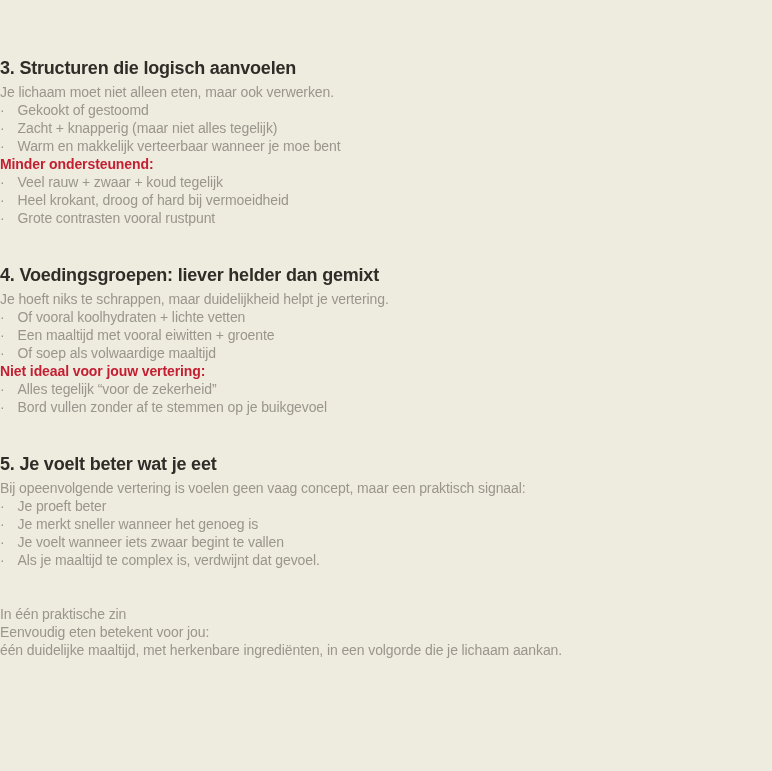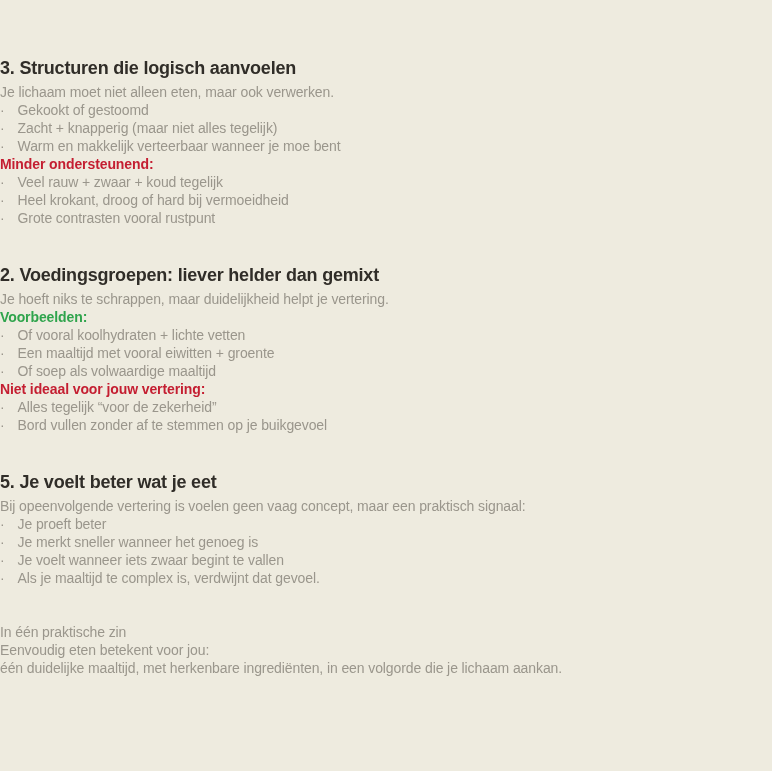--- a/index.html
+++ b/index.html
@@ -88,23 +88,22 @@
       </ul>
     <p class="label red">Minder ondersteunend:</p>
     <ul class="items">
         <li><span class="bullet">·</span><span>Veel rauw + zwaar + koud tegelijk</span></li>
         <li><span class="bullet">·</span><span>Heel krokant, droog of hard bij vermoeidheid</span></li>
         <li><span class="bullet">·</span><span>Grote contrasten vooral rustpunt</span></li>
       </ul>
   </section>
 
   <section class="sec">
-    <h2 class="heading">2. Voedingsgroepen: liever helder dan gemixt</h2>
+    <h2 class="heading">4. Voedingsgroepen: liever helder dan gemixt</h2>
     <p class="sub">Je hoeft niks te schrappen, maar duidelijkheid helpt je vertering.</p>
-    <p class="label green">Voorbeelden:</p>
     <ul class="items">
         <li><span class="bullet">·</span><span>Of vooral koolhydraten + lichte vetten</span></li>
         <li><span class="bullet">·</span><span>Een maaltijd met vooral eiwitten + groente</span></li>
         <li><span class="bullet">·</span><span>Of soep als volwaardige maaltijd</span></li>
       </ul>
     <p class="label red">Niet ideaal voor jouw vertering:</p>
     <ul class="items">
         <li><span class="bullet">·</span><span>Alles tegelijk “voor de zekerheid”</span></li>
         <li><span class="bullet">·</span><span>Bord vullen zonder af te stemmen op je buikgevoel</span></li>
       </ul>

